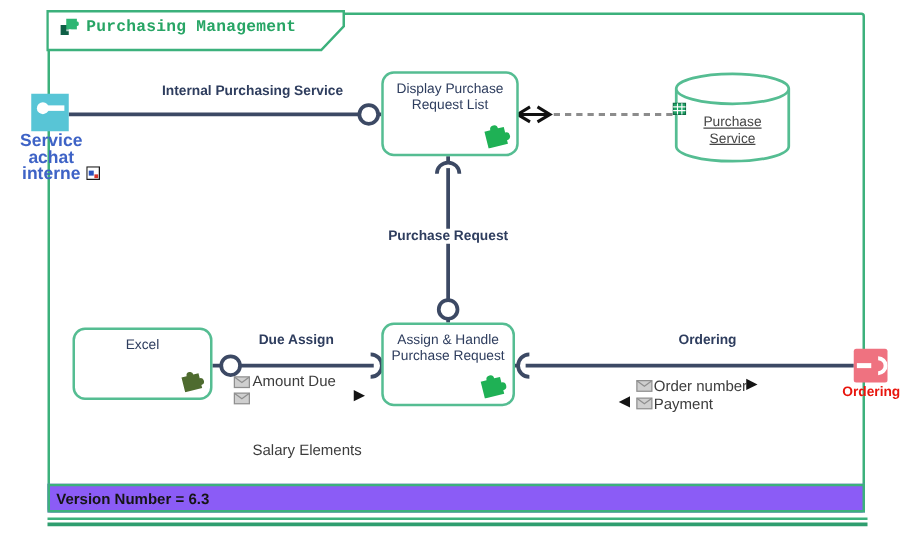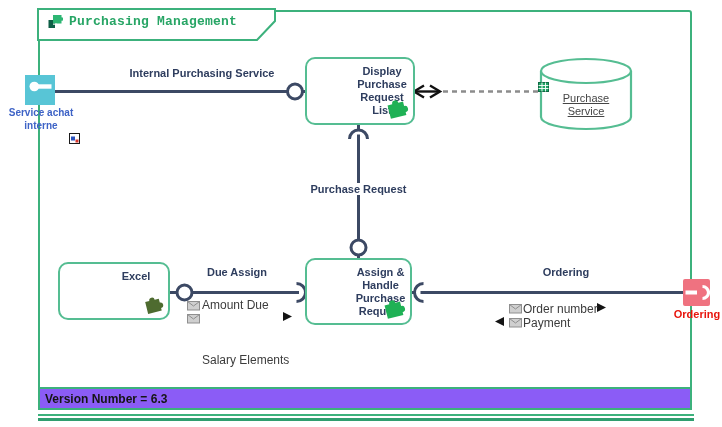--- a/index.html
+++ b/index.html
@@ -27,36 +27,36 @@
   .underline2{left:38px;top:418px;width:656px;height:3px;background:#2f9e6f;}
 
   .version-bar{left:38px;top:387px;width:654px;height:23px;border:2px solid var(--frame-green);
                box-sizing:border-box;background:#8b5cf6;}
   .version-text{font-size:12px;font-weight:bold;color:#151515;padding:3px 0 0 5px;}
 
   .tab-content{left:47px;top:13px;display:flex;align-items:center;gap:6px;font-family:Liberation Mono, monospace;}
   .frame-title{font-size:13px;font-weight:bold;color:var(--title-green);letter-spacing:.2px;}
 
   .node{border:2.5px solid var(--box-green);border-radius:10px;background:#fff;box-sizing:border-box;}
-  .node .ttl{font-size:11px;font-weight:bold;color:var(--navy);text-align:center;line-height:13px;padding-top:6px;margin-left:44px;}
+  .node .ttl{font-size:11px;font-weight:normal;color:var(--navy);text-align:center;line-height:13px;padding-top:6px;}
   .display-box{left:305px;top:57px;width:110px;height:68px;}
   .excel-box{left:58px;top:262px;width:112px;height:58px;}
   .assign-box{left:305px;top:258px;width:107px;height:67px;}
   .puz{position:absolute;right:4px;bottom:4px;}
 
   .lbl{font-size:11px;font-weight:bold;color:var(--navy);text-align:center;}
   .lbl-internal{left:118px;top:67px;width:168px;}
   .lbl-pr{left:310px;top:183px;width:97px;background:#fff;}
   .lbl-due{left:193px;top:266px;width:88px;}
   .lbl-ord{left:535px;top:266px;width:62px;}
 
   .msg{font-size:12px;color:var(--msg-gray);white-space:nowrap;}
 
   .service-icon{left:25px;top:75px;width:30px;height:30px;background:var(--teal);}
-  .service-label{left:0px;top:106px;width:82px;font-size:10px;font-weight:bold;
+  .service-label{left:0px;top:106px;width:82px;font-size:14px;font-weight:bold;
                  color:var(--blue-label);text-align:center;line-height:13px;}
 
   .order-icon{left:683px;top:279px;width:27px;height:27px;background:var(--pink);border-radius:2px;}
   .order-label{left:666px;top:308px;width:62px;font-size:11px;font-weight:bold;
                color:var(--red);text-align:center;}
 
   .cyl-text{left:538px;top:82px;width:96px;font-size:11px;color:#454545;
             text-align:center;line-height:13px;text-decoration:underline;}
   .cyl-text svg{vertical-align:-1px;margin-right:1px;}
 

